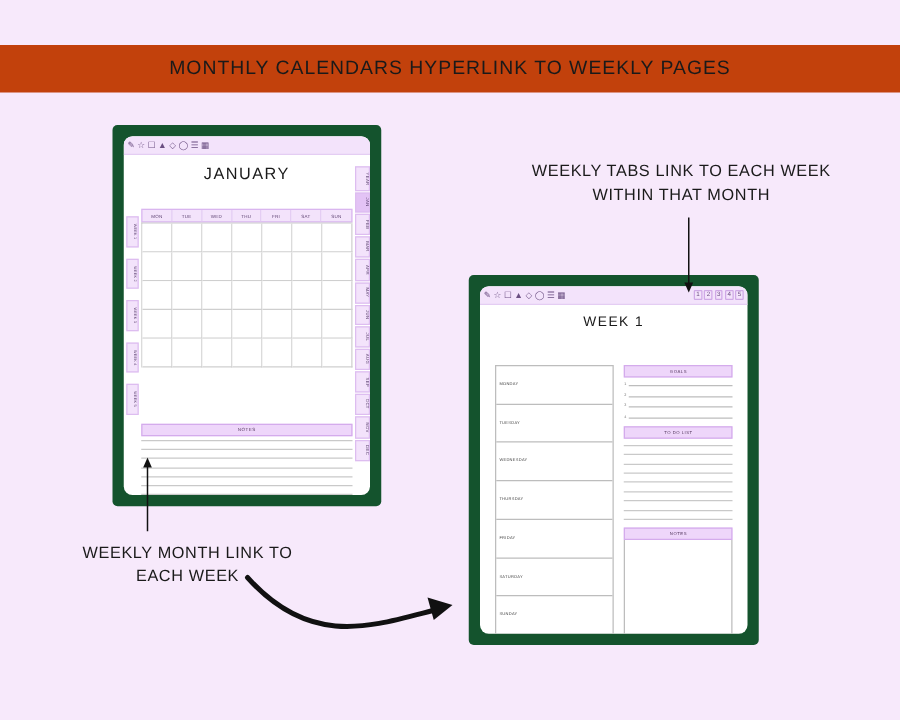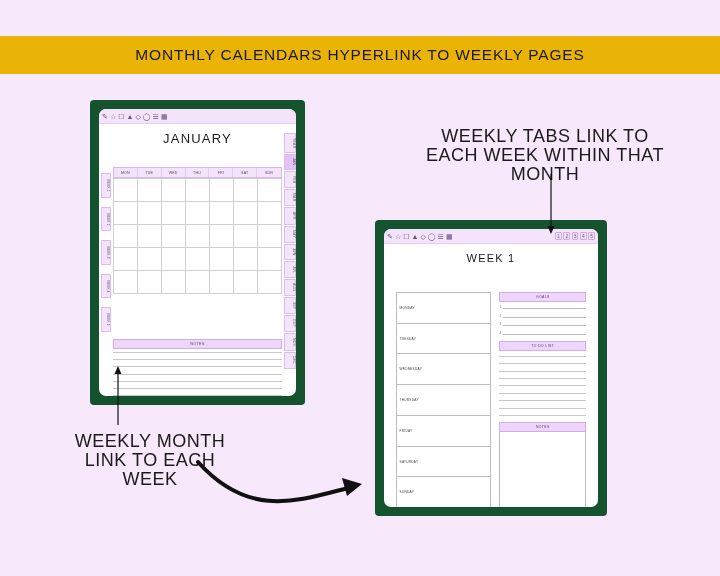--- a/index.html
+++ b/index.html
@@ -13,21 +13,21 @@
     font-family: "Liberation Sans", sans-serif;
     overflow: hidden;
     position: relative;
   }
 
   
   .banner {
     position: absolute;
     left: 0; top: 36px;
     width: 720px; height: 38px;
-    background: #eab308;
+    background: #c2410c;
     display: flex;
     align-items: center;
     justify-content: center;
   }
   .banner-text {
     color: #1a1a1a;
     font-size: 15.5px;
     letter-spacing: 0.8px;
     font-weight: 400;
   }
@@ -264,21 +264,21 @@
     border: 0.5px solid #bdbdbd;
     border-top: none;
     flex: 1;
   }
   .spacer-sm { height: 6px; }
 
   
   .annot {
     position: absolute;
     color: #1a1a1a;
-    font-size: 18px;
+    font-size: 13px;
     line-height: 19px;
     letter-spacing: 0.5px;
     text-align: center;
   }
   .annot-right { left: 425px; top: 127px; width: 240px; }
   .annot-left  { left: 60px;  top: 432px; width: 180px; }
 
   svg.anno-svg {
     position: absolute;
     left: 0; top: 0;

